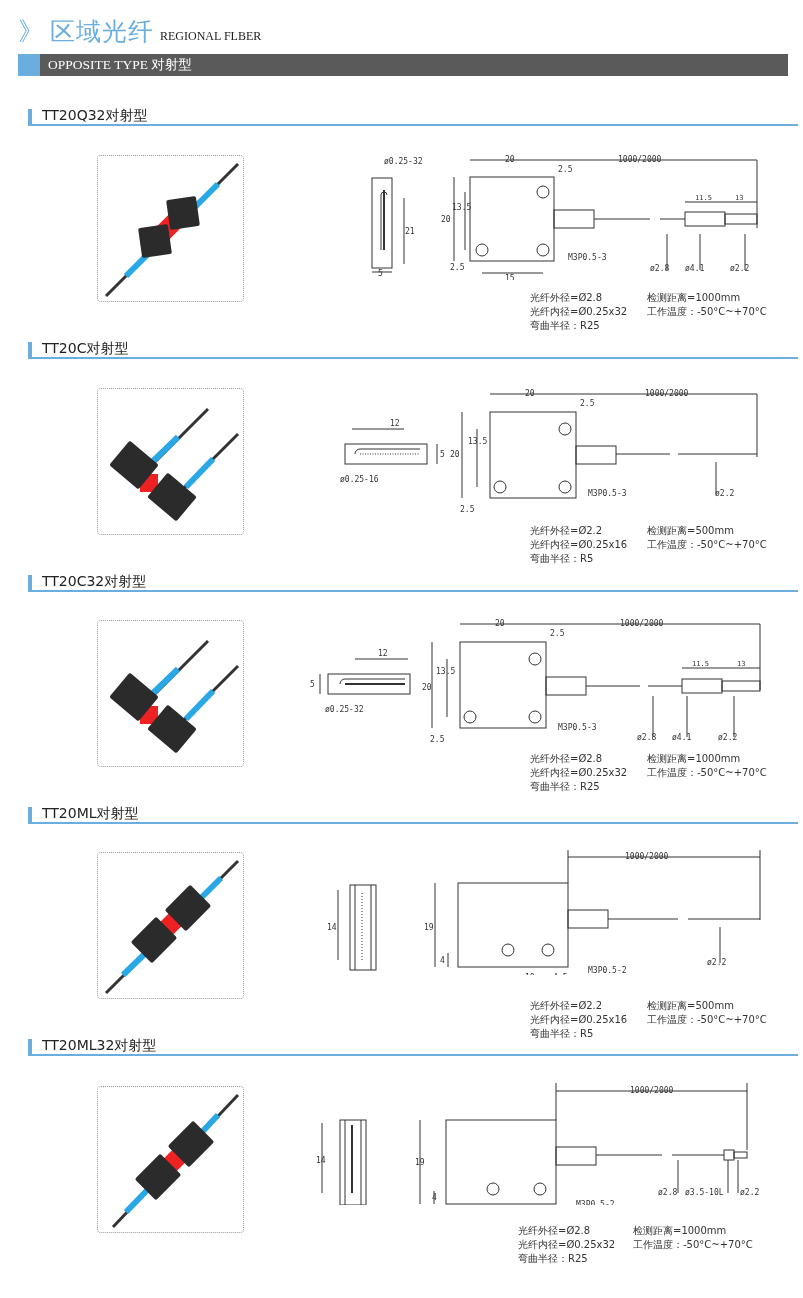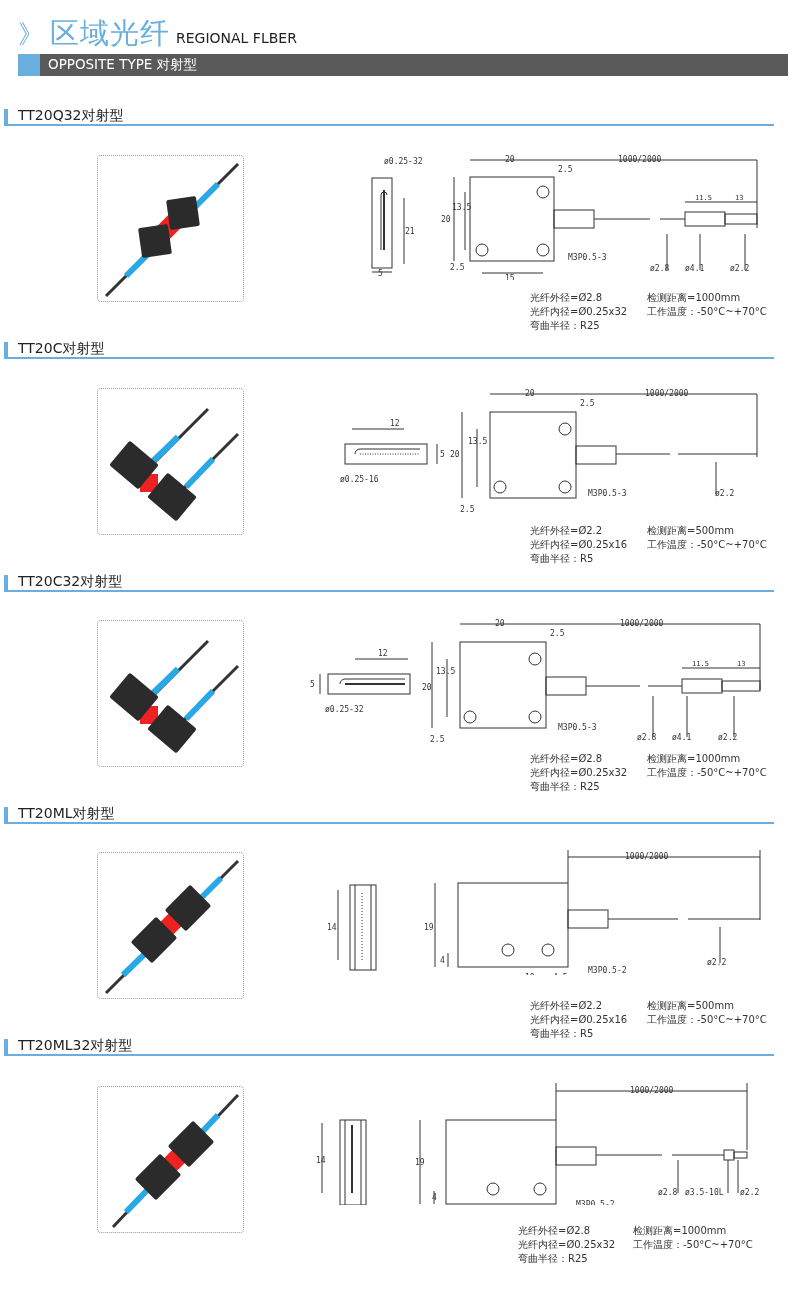--- a/index.html
+++ b/index.html
@@ -1,24 +1,24 @@
 <!DOCTYPE html>
 <html><head>
 <meta charset="utf-8">
 <style>
   * { box-sizing: border-box; margin: 0; padding: 0; }
   body { width: 803px; height: 1298px; background: #ffffff; font-family: "DejaVu Sans", sans-serif; color: #333; position: relative; overflow: hidden; }
   .hdr { position: absolute; left: 18px; top: 14px; height: 34px; display: flex; align-items: baseline; }
   .hdr .chev { color: #6aaee0; font-size: 26px; margin-right: 6px; }
-  .hdr .cn { color: #6aaee0; font-size: 29px; letter-spacing: 1px; margin-right: 6px; }
-  .hdr .en { color: #222; font-size: 14px; }
+  .hdr .cn { color: #6aaee0; font-size: 25px; letter-spacing: 1px; margin-right: 6px; }
+  .hdr .en { color: #222; font-size: 12px; font-family: Liberation Serif, serif; }
   .band { position: absolute; left: 18px; top: 54px; width: 770px; height: 22px; background: #5a5a5a; }
   .band .acc { position: absolute; left: 0; top: 0; width: 22px; height: 22px; background: #6aaee0; }
-  .band .txt { position: absolute; left: 30px; top: 2px; color: #fff; font-size: 13.5px; }
-  .sec-title { position: absolute; left: 4px; width: 770px; height: 18px; border-bottom: 2px solid #6aaee0; }
+  .band .txt { position: absolute; left: 30px; top: 2px; color: #fff; font-size: 13.5px; font-family: Liberation Serif, serif; }
+  .sec-title { position: absolute; left: 28px; width: 770px; height: 18px; border-bottom: 2px solid #6aaee0; }
   .sec-title .bar { position: absolute; left: 0; top: 1px; width: 4px; height: 15px; background: #6aaee0; }
   .sec-title .t { position: absolute; left: 14px; top: -1px; font-size: 14px; color: #222; }
   .photo { position: absolute; left: 97px; width: 147px; height: 147px; border: 1.5px dotted #999; border-radius: 4px; }
   .drw { position: absolute; left: 300px; width: 503px; }
   .drw svg { position: absolute; left: 0; top: 0; }
   .spec { position: absolute; font-size: 10px; color: #333; line-height: 14px; }
   svg text { font-family: "DejaVu Sans Mono", monospace; fill: #333; }
 </style>
 </head>
 <body>

